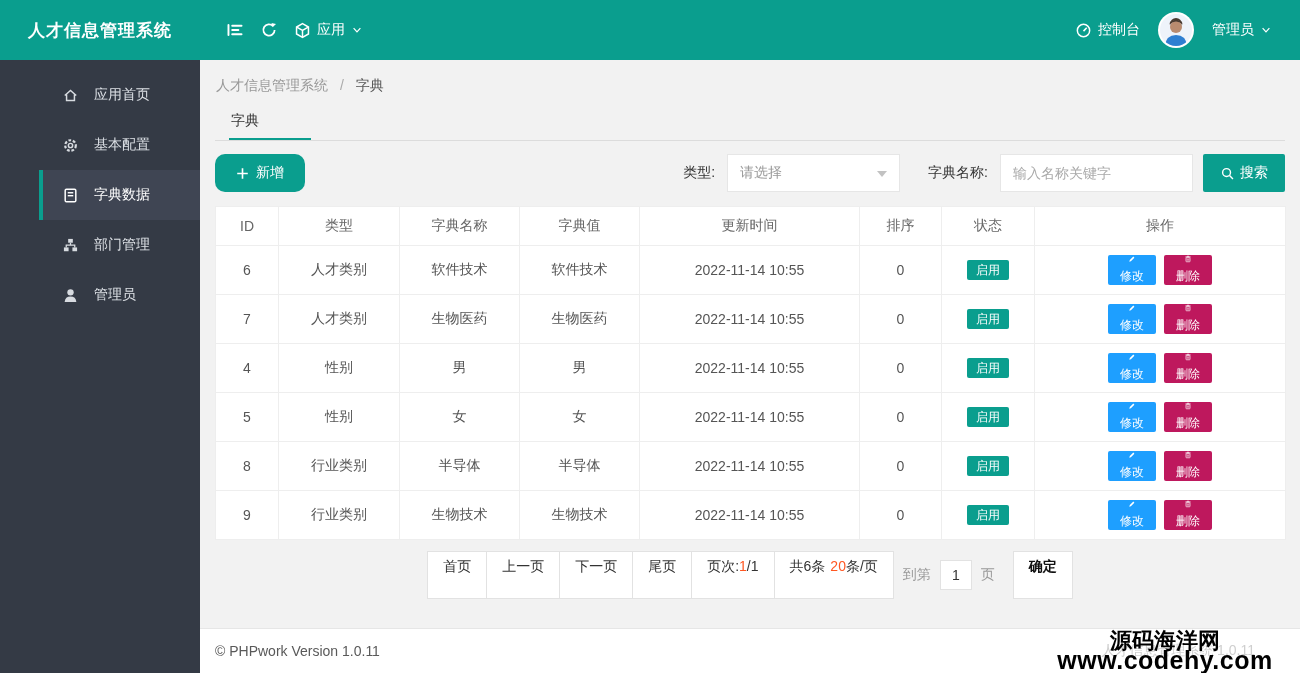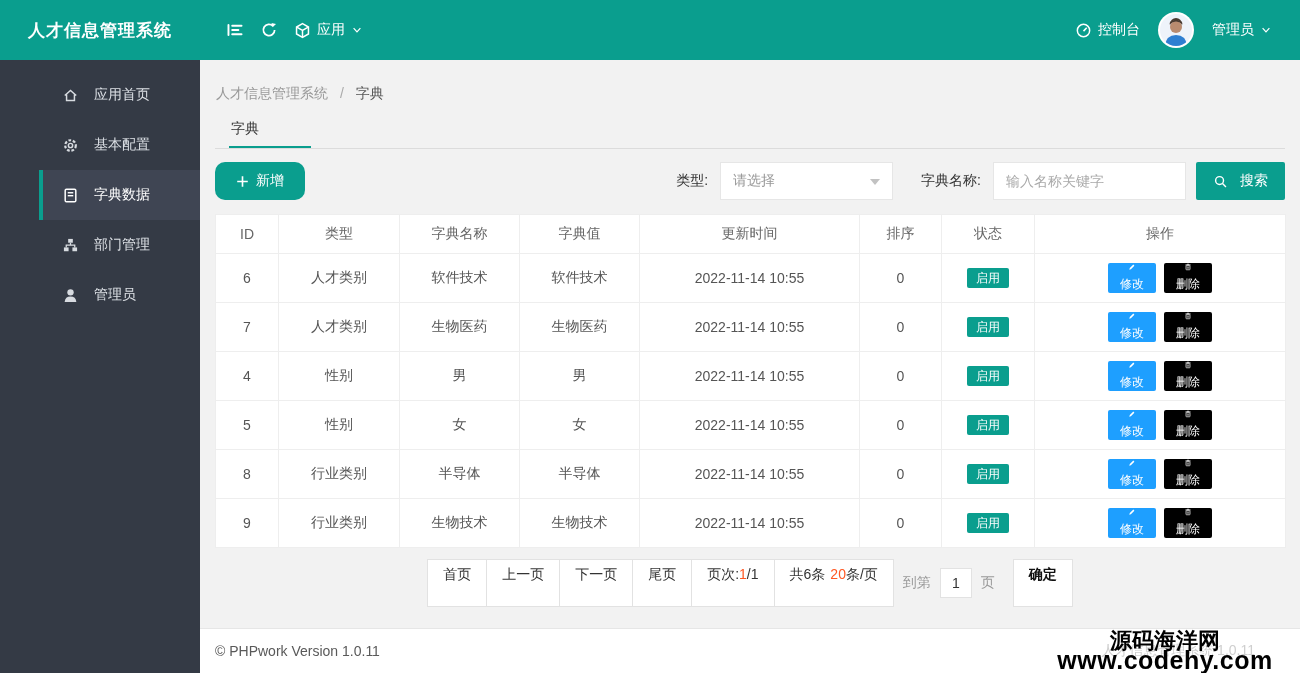--- a/index.html
+++ b/index.html
@@ -23,21 +23,21 @@
   .side-item { height: 50px; display: flex; align-items: center; gap: 15px; padding-left: 23px;
     color: #dde1e6; cursor: pointer; margin-top: 0; }
   .side-item + .side-item { margin-top: 0; }
   .sidebar { padding-top: 10px; }
   .side-item { margin-bottom: 0; margin-left: 39px; }
   .side-item.active { background: #3f4553; border-left: 4px solid #0a9e8e; padding-left: 19px; color: #fff; }
   .side-item .lbl { font-size: 14px; }
 
   
   .main { position: fixed; top: 60px; left: 200px; right: 0; bottom: 0; background: #f2f2f2; overflow: hidden; }
-  .content { padding: 8px 15px; }
+  .content { padding: 0 15px; }
 
   .breadcrumb { padding: 17px 1px 0 1px; color: #999; font-size: 14px; }
   .breadcrumb .sep { margin: 0 8px; color: #aaa; }
   .breadcrumb .current { color: #555; }
 
   .tabbar { margin-top: 12px; border-bottom: 1px solid #dcdcdc; display: flex; }
   .tab { padding: 0 2px; margin-left: 14px; height: 33px; line-height: 26px; color: #333;
     border-bottom: 2px solid #0a9e8e; min-width: 82px; text-align: left; cursor: pointer; font-size: 14px; }
 
   .toolbar { margin-top: 13px; display: flex; align-items: center; }
@@ -46,33 +46,33 @@
   .filters { margin-left: auto; display: flex; align-items: center; }
   .f-label { color: #333; margin-right: 12px; }
   .select-box { width: 173px; height: 38px; background: #fff; border: 1px solid #e6e6e6;
     display: flex; align-items: center; padding: 0 12px; color: #999; position: relative; cursor: pointer; margin-right: 28px; }
   .select-box .caret { position: absolute; right: 12px; top: 16px; width: 0; height: 0;
     border-left: 5px solid transparent; border-right: 5px solid transparent; border-top: 6px solid #c2c2c2; }
   .txt-input { width: 193px; height: 38px; border: 1px solid #e6e6e6; padding: 0 12px; font-size: 14px;
     color: #555; outline: none; margin-right: 10px; font-family: inherit; }
   .txt-input::placeholder { color: #a9a9a9; }
   .btn-search { height: 38px; padding: 0 17px; background: #0a9e8e; color: #fff; border: none;
-    border-radius: 2px; font-size: 14px; display: inline-flex; align-items: center; gap: 12px; cursor: pointer; }
+    border-radius: 2px; font-size: 14px; display: inline-flex; align-items: center; gap: 5px; cursor: pointer; }
 
   
   .grid { margin-top: 14px; width: 100%; border-collapse: collapse; background: #fff; table-layout: fixed; }
   .grid th, .grid td { border: 1px solid #eeeeee; text-align: center; font-weight: normal; }
   .grid th { height: 39px; color: #666; font-size: 14px; background: #fff; }
   .grid td { height: 49px; color: #555; font-size: 14px; }
   .badge { display: inline-block; background: #0a9e8e; color: #fff; font-size: 12px;
     padding: 4px 9px; border-radius: 2px; line-height: 1; }
   .btn-edit, .btn-del { border: none; border-radius: 2px; color: #fff; font-size: 12px; height: 30px;
     padding: 0 12px; cursor: pointer; display: inline-flex; align-items: center; gap: 5px; vertical-align: middle; flex-direction: column; }
   .btn-edit { background: #1e9fff; margin-right: 8px; }
-  .btn-del { background: #000000; }
+  .btn-del { background: #be185d; }
 
   
   .pager { margin-top: 11px; display: flex; justify-content: center; align-items: center; }
   .pg { height: 48px; line-height: 28px; padding: 0 15px; background: #fff; border: 1px solid #e2e2e2;
     color: #333; cursor: pointer; margin-left: -1px; font-size: 14px; }
   .pg.first { margin-left: 0; }
   .pg.info { cursor: default; }
   .red { color: #ff5722; }
   .count-gap { margin-left: 5px; }
   .goto-txt { color: #999; margin: 0 9px; text-align: center; }

